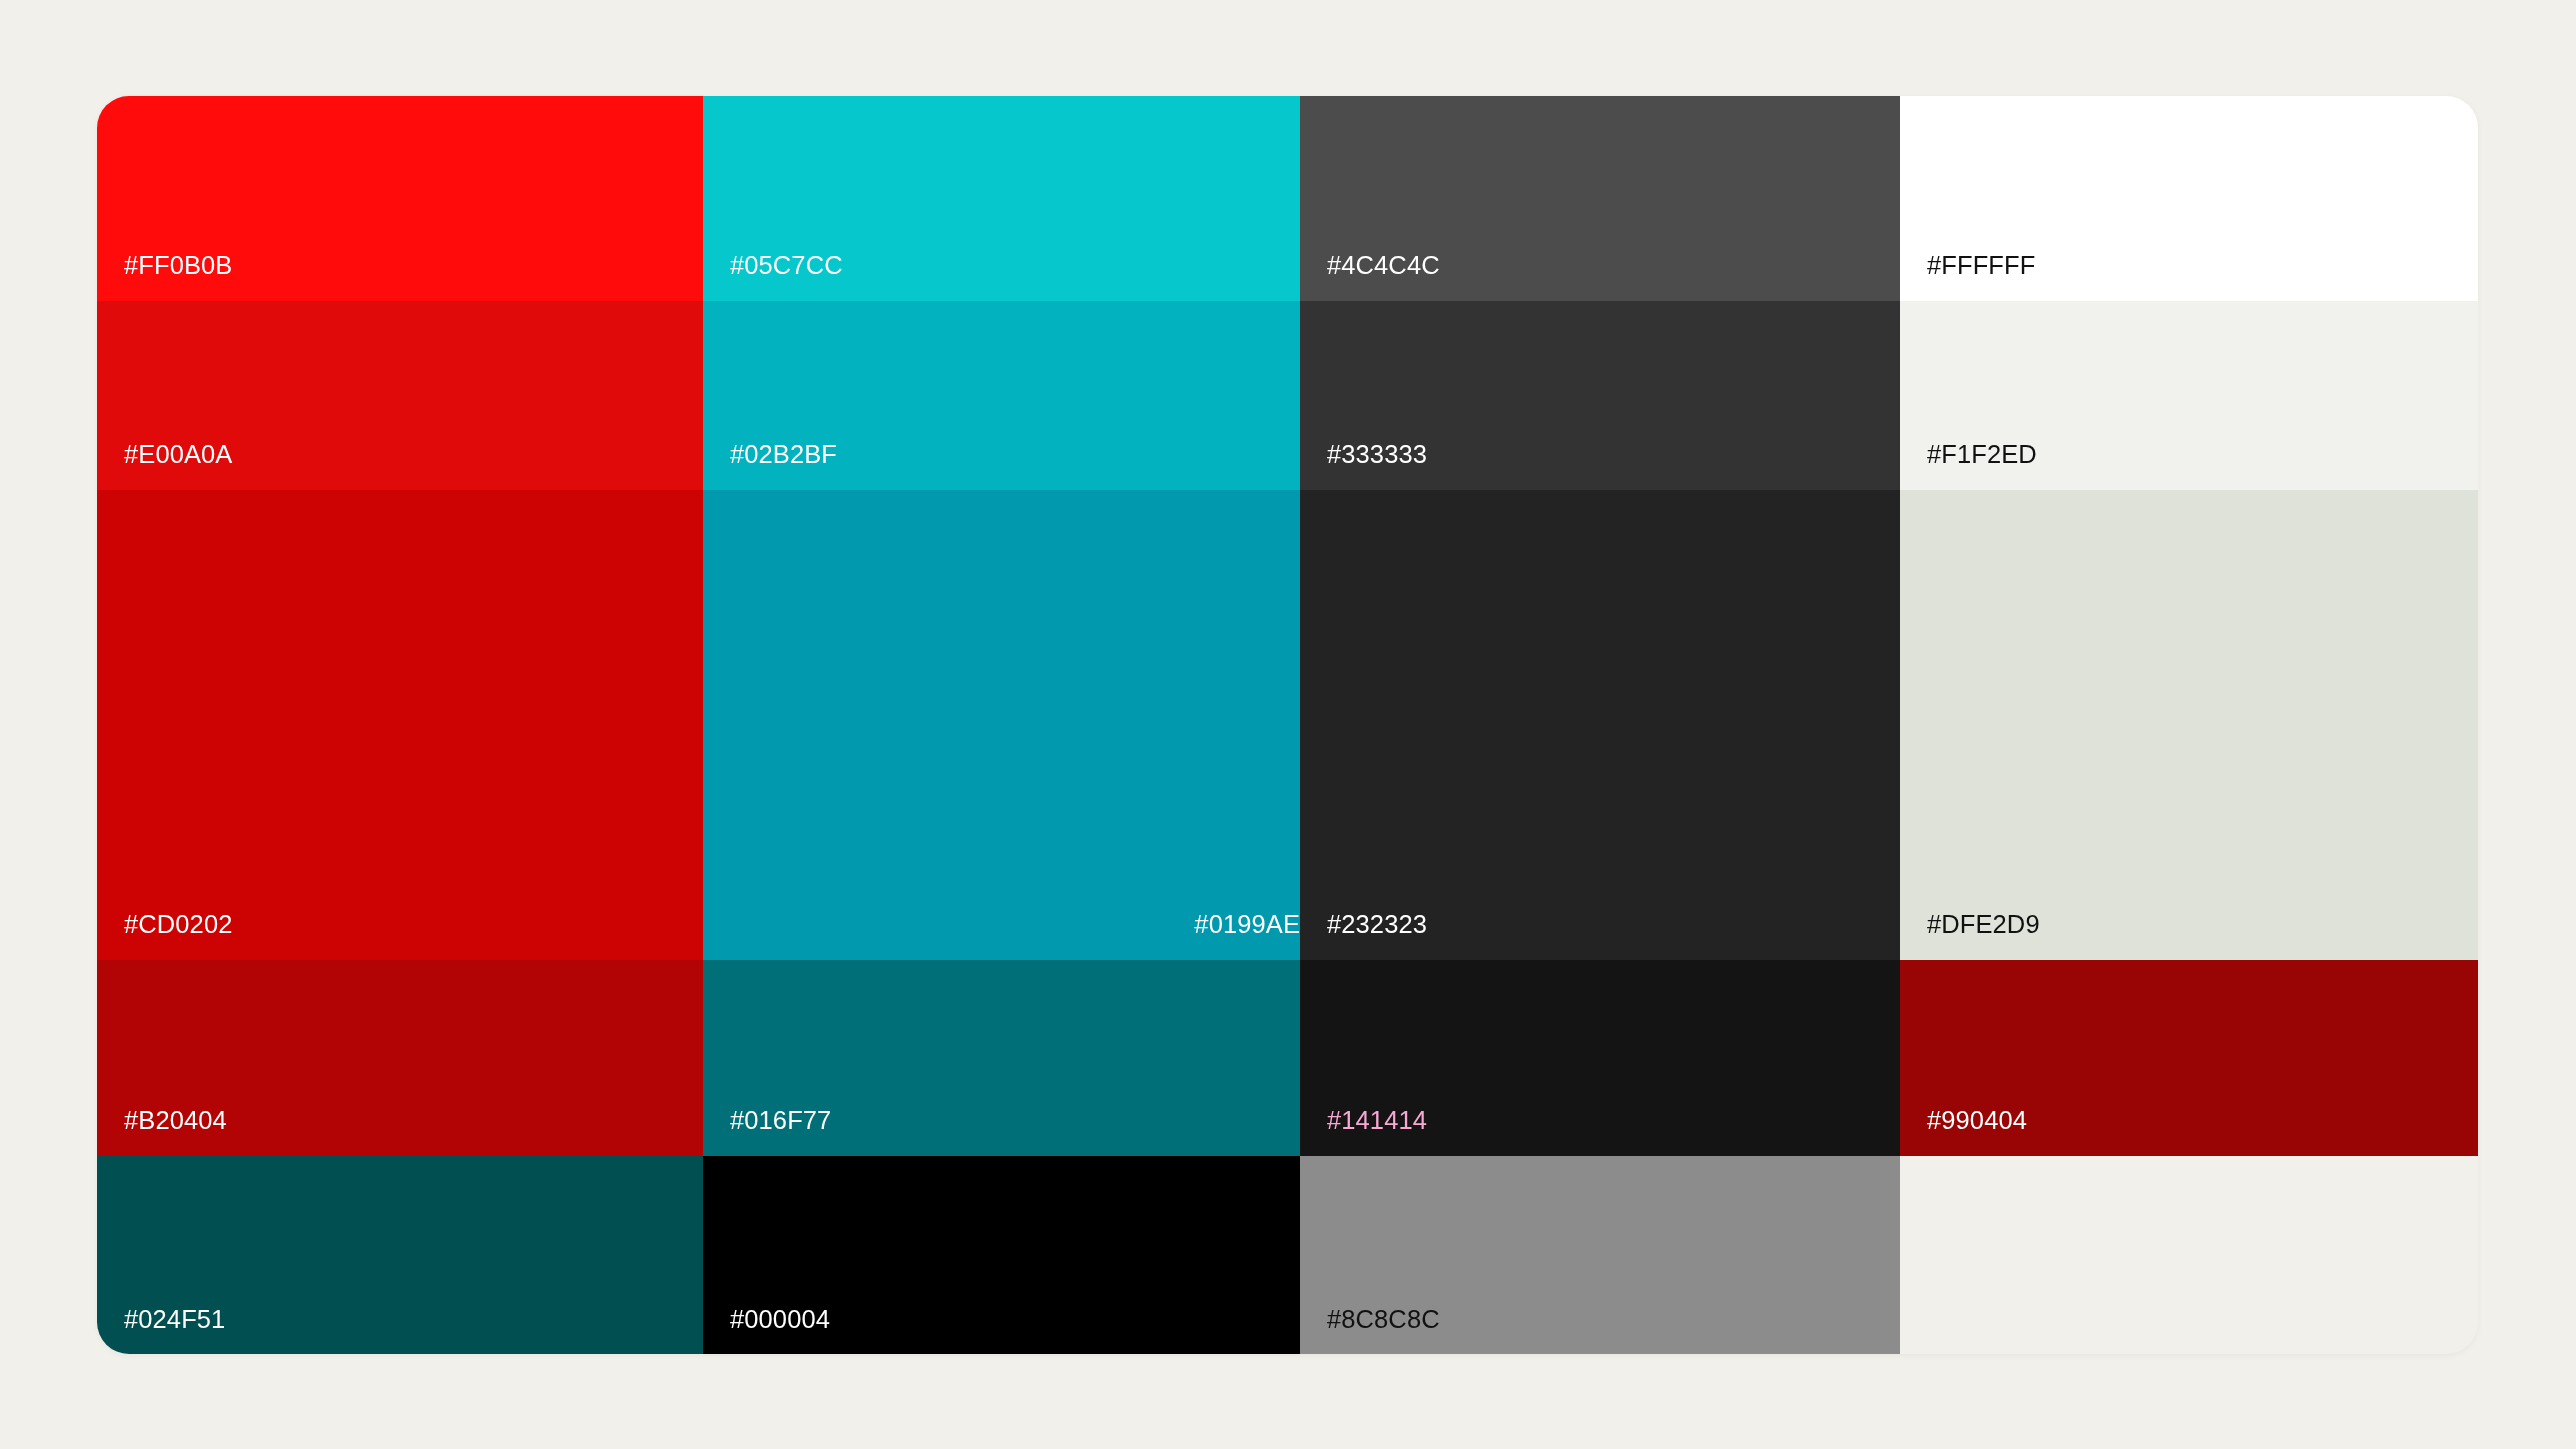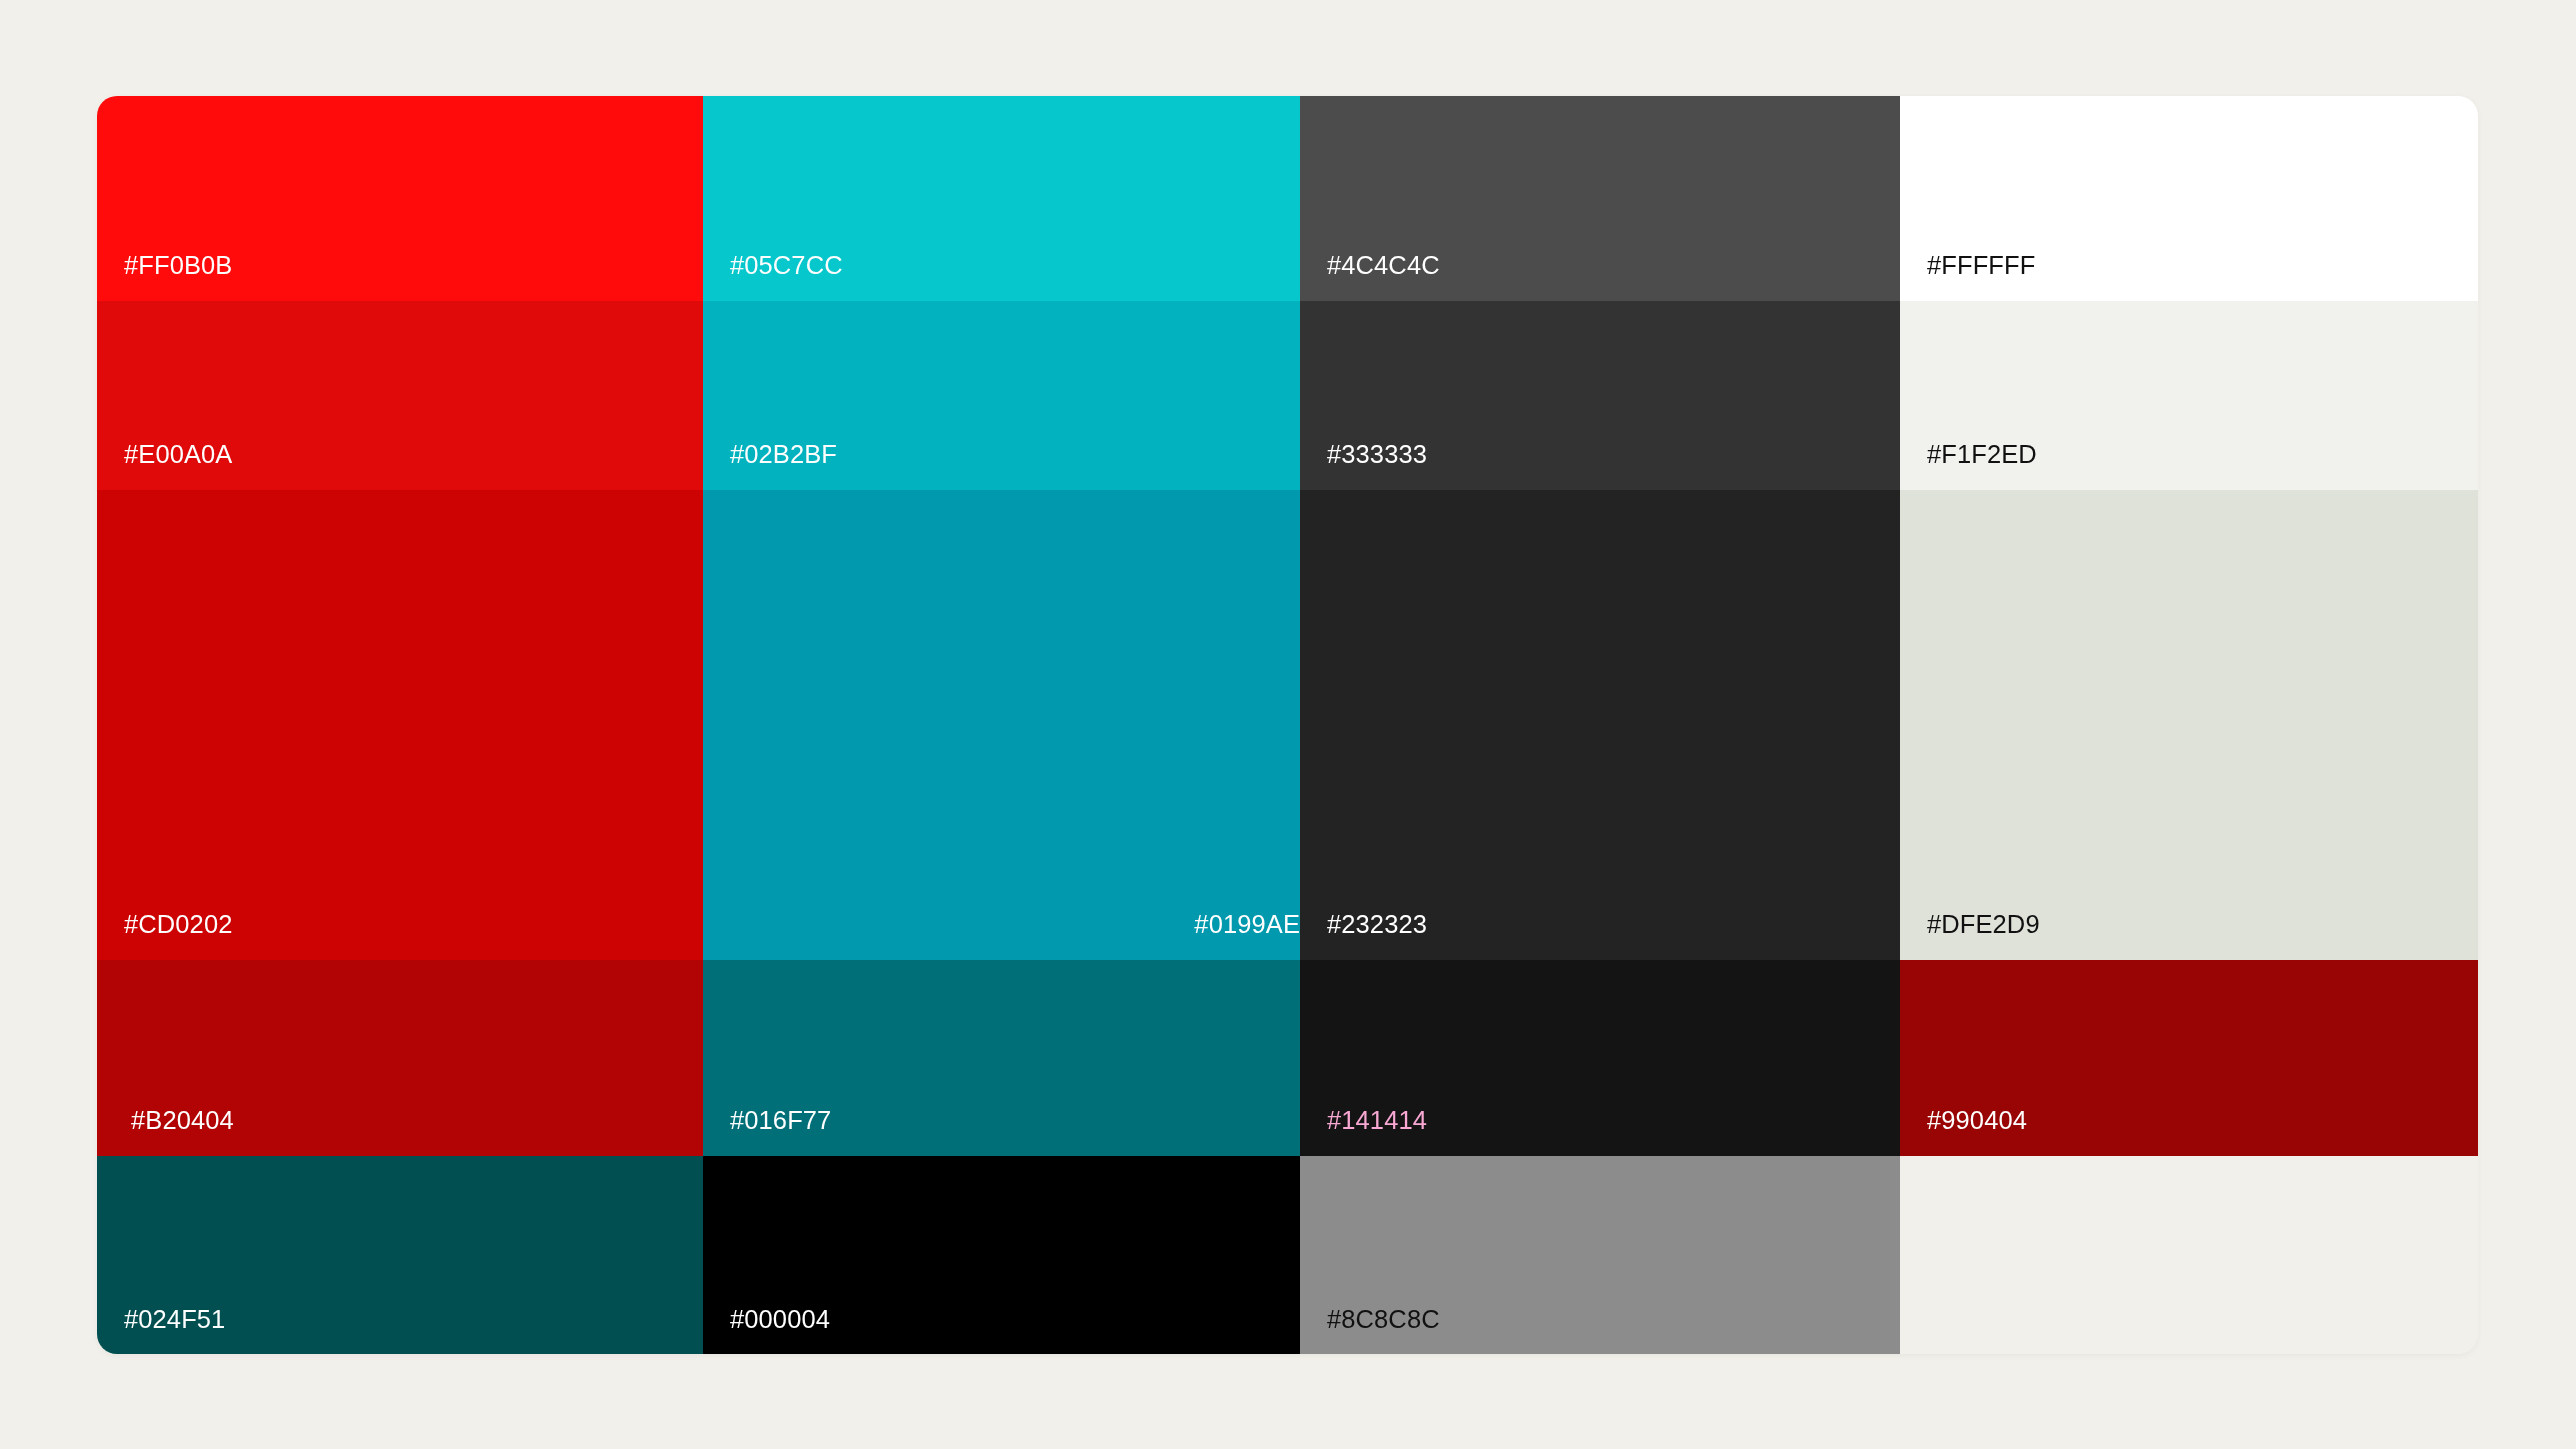--- a/index.html
+++ b/index.html
@@ -44,21 +44,21 @@
     line-height: 1;
     letter-spacing: 0.1px;
     padding: 0 0 23px 27px;
     white-space: nowrap;
     user-select: none;
   }
 </style>
 </head>
 <body style="background: rgb(241, 240, 235);">
 
-<div class="palette-card" id="palette-card" style="border-radius: 20px;">
+<div class="palette-card" id="palette-card" style="border-radius: 32px;">
     <div class="swatch" style="background: rgb(255, 11, 11);">
       <span class="swatch-label" style="color: rgb(255, 255, 255);">#FF0B0B</span>
     </div>
     <div class="swatch" style="background: rgb(5, 199, 204);">
       <span class="swatch-label" style="color: rgb(255, 255, 255);">#05C7CC</span>
     </div>
     <div class="swatch" style="background: rgb(76, 76, 76);">
       <span class="swatch-label" style="color: rgb(255, 255, 255);">#4C4C4C</span>
     </div>
     <div class="swatch" style="background: rgb(255, 255, 255);">
@@ -82,21 +82,21 @@
     <div class="swatch" style="background: rgb(1, 153, 174); justify-content: flex-end;">
       <span class="swatch-label" style="color: rgb(255, 255, 255);">#0199AE</span>
     </div>
     <div class="swatch" style="background: rgb(35, 35, 35);">
       <span class="swatch-label" style="color: rgb(255, 255, 255);">#232323</span>
     </div>
     <div class="swatch" style="background: rgb(223, 226, 217);">
       <span class="swatch-label" style="color: rgb(17, 17, 17); text-align: center;">#DFE2D9</span>
     </div>
     <div class="swatch" style="background: rgb(178, 4, 4);">
-      <span class="swatch-label" style="color: rgb(255, 255, 255); margin-left: 7px;">#B20404</span>
+      <span class="swatch-label" style="color: rgb(255, 255, 255);">#B20404</span>
     </div>
     <div class="swatch" style="background: rgb(1, 111, 119);">
       <span class="swatch-label" style="color: rgb(255, 255, 255);">#016F77</span>
     </div>
     <div class="swatch" style="background: rgb(20, 20, 20);">
       <span class="swatch-label" style="color: #f9a8d4; text-align: right;">#141414</span>
     </div>
     <div class="swatch" style="background: rgb(153, 4, 4); text-align: right;">
       <span class="swatch-label" style="color: rgb(255, 255, 255);">#990404</span>
     </div>

